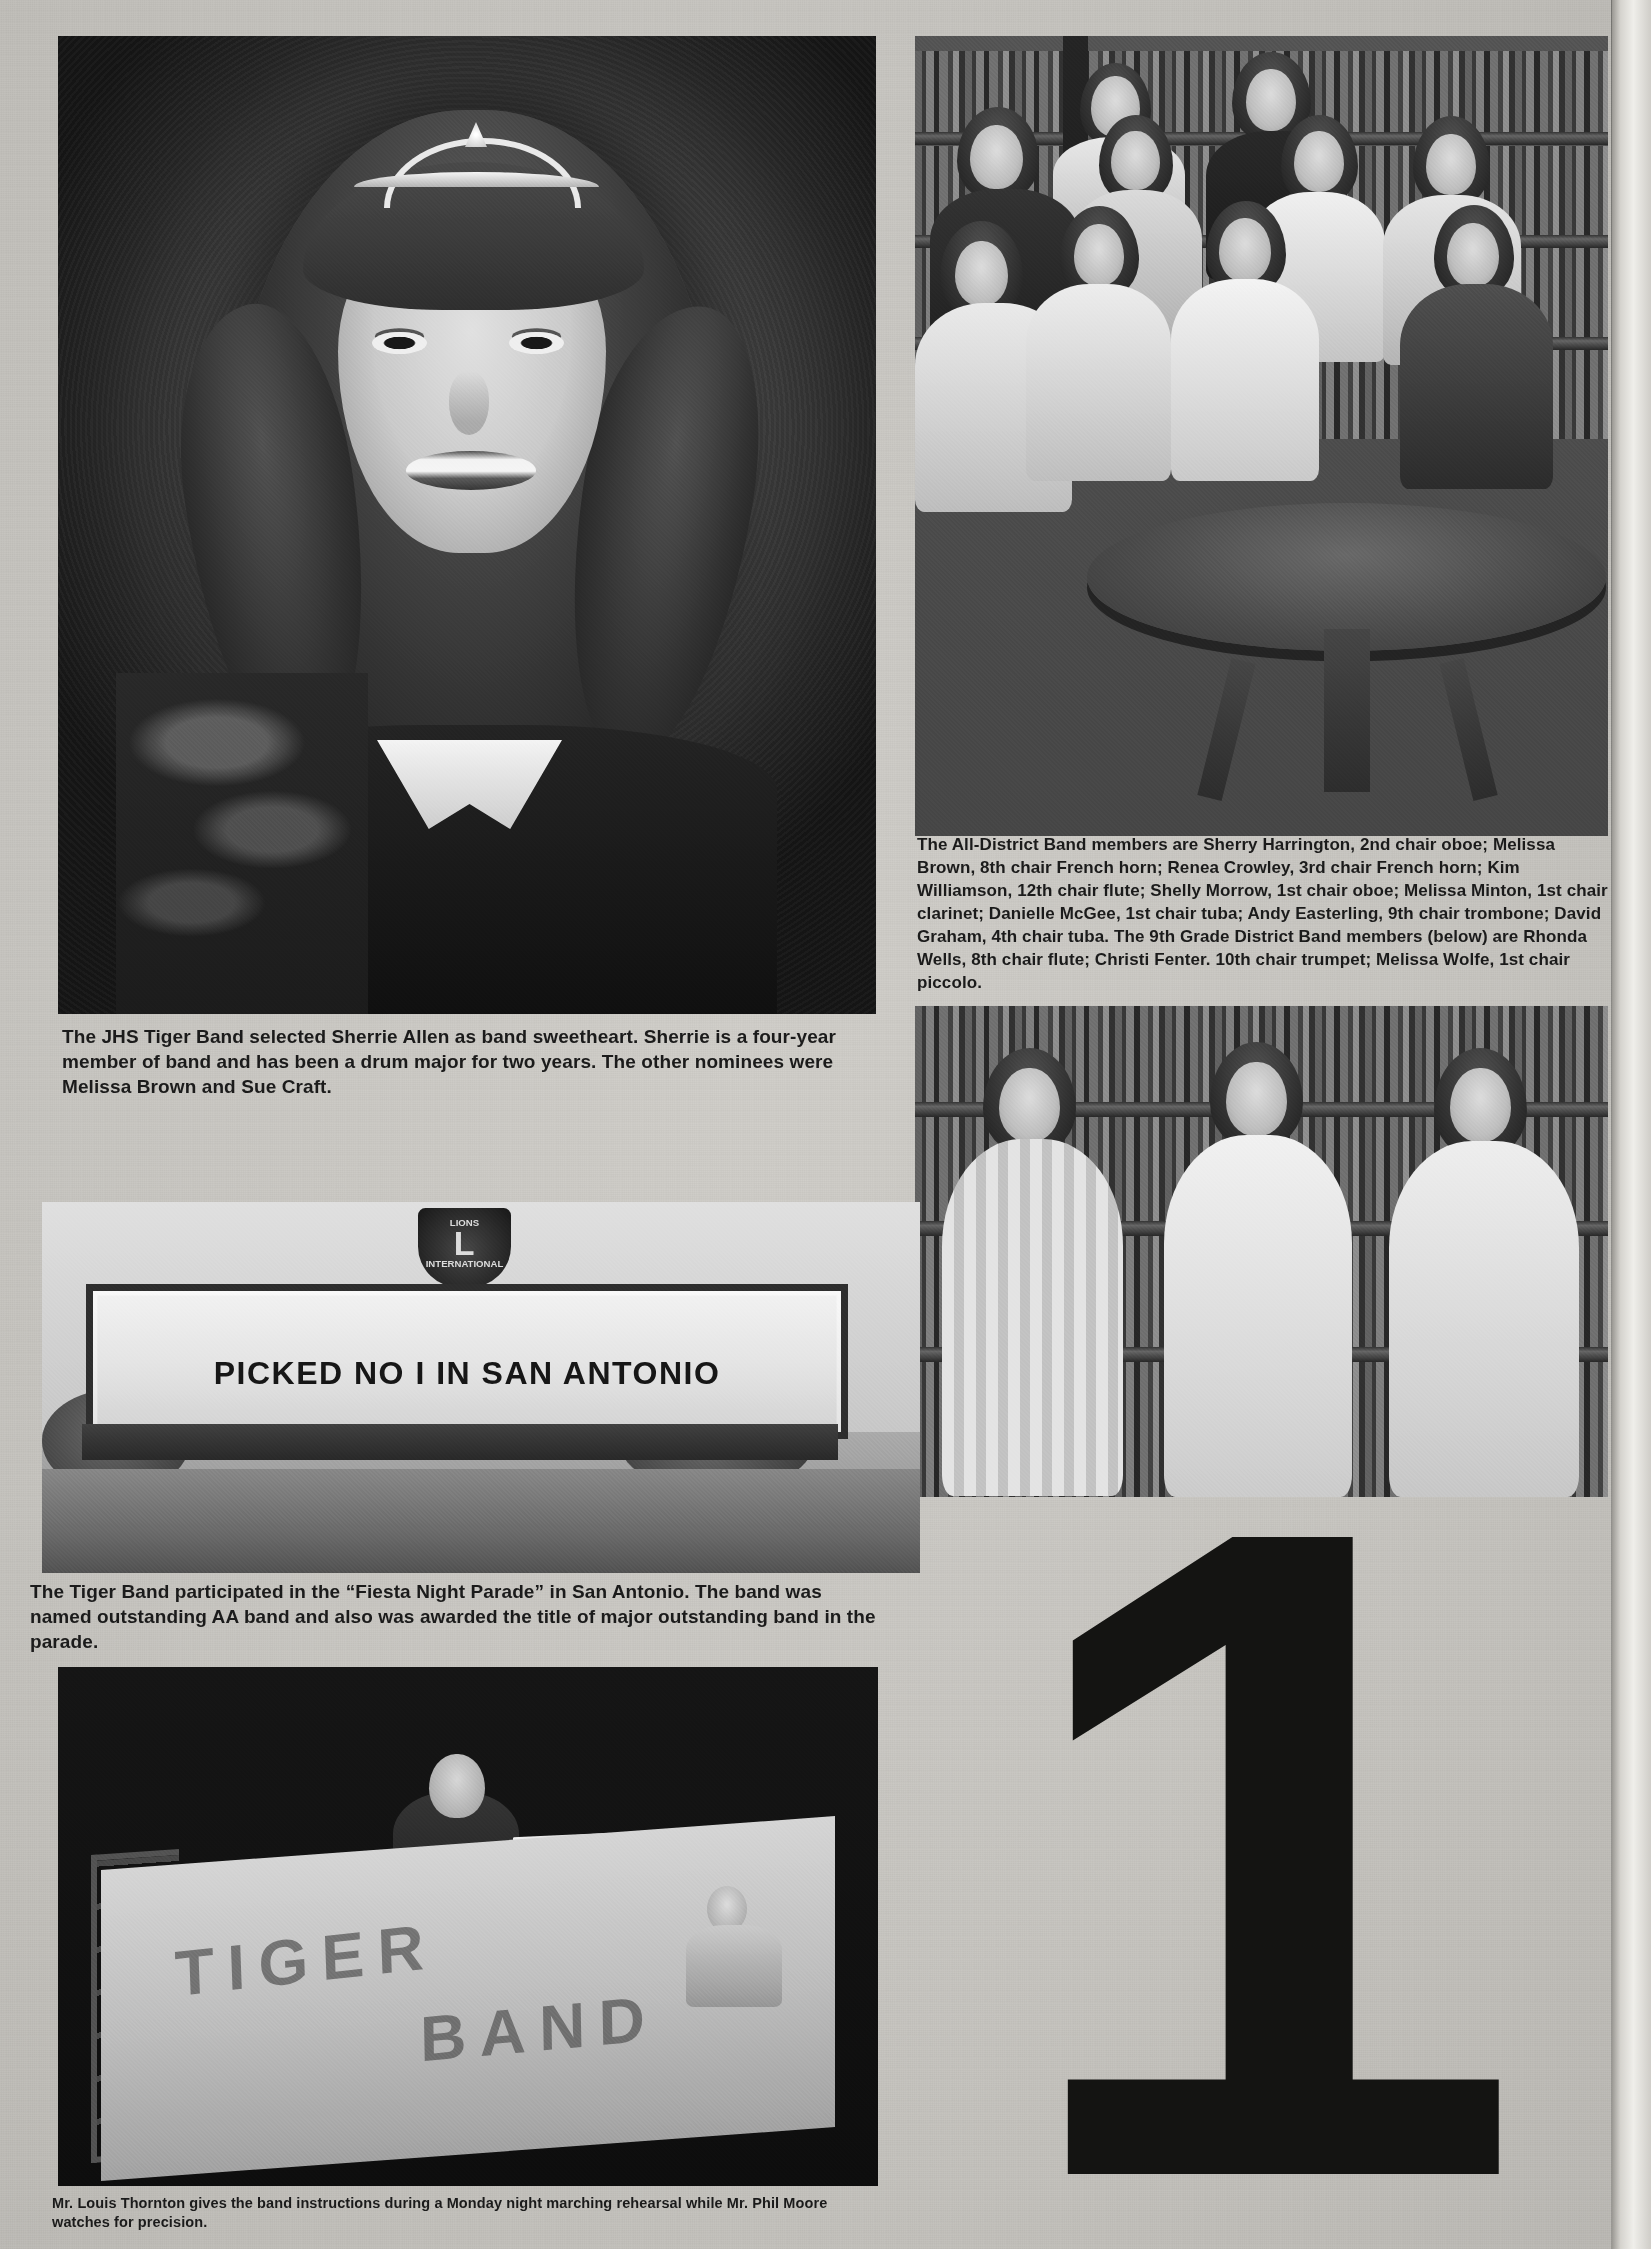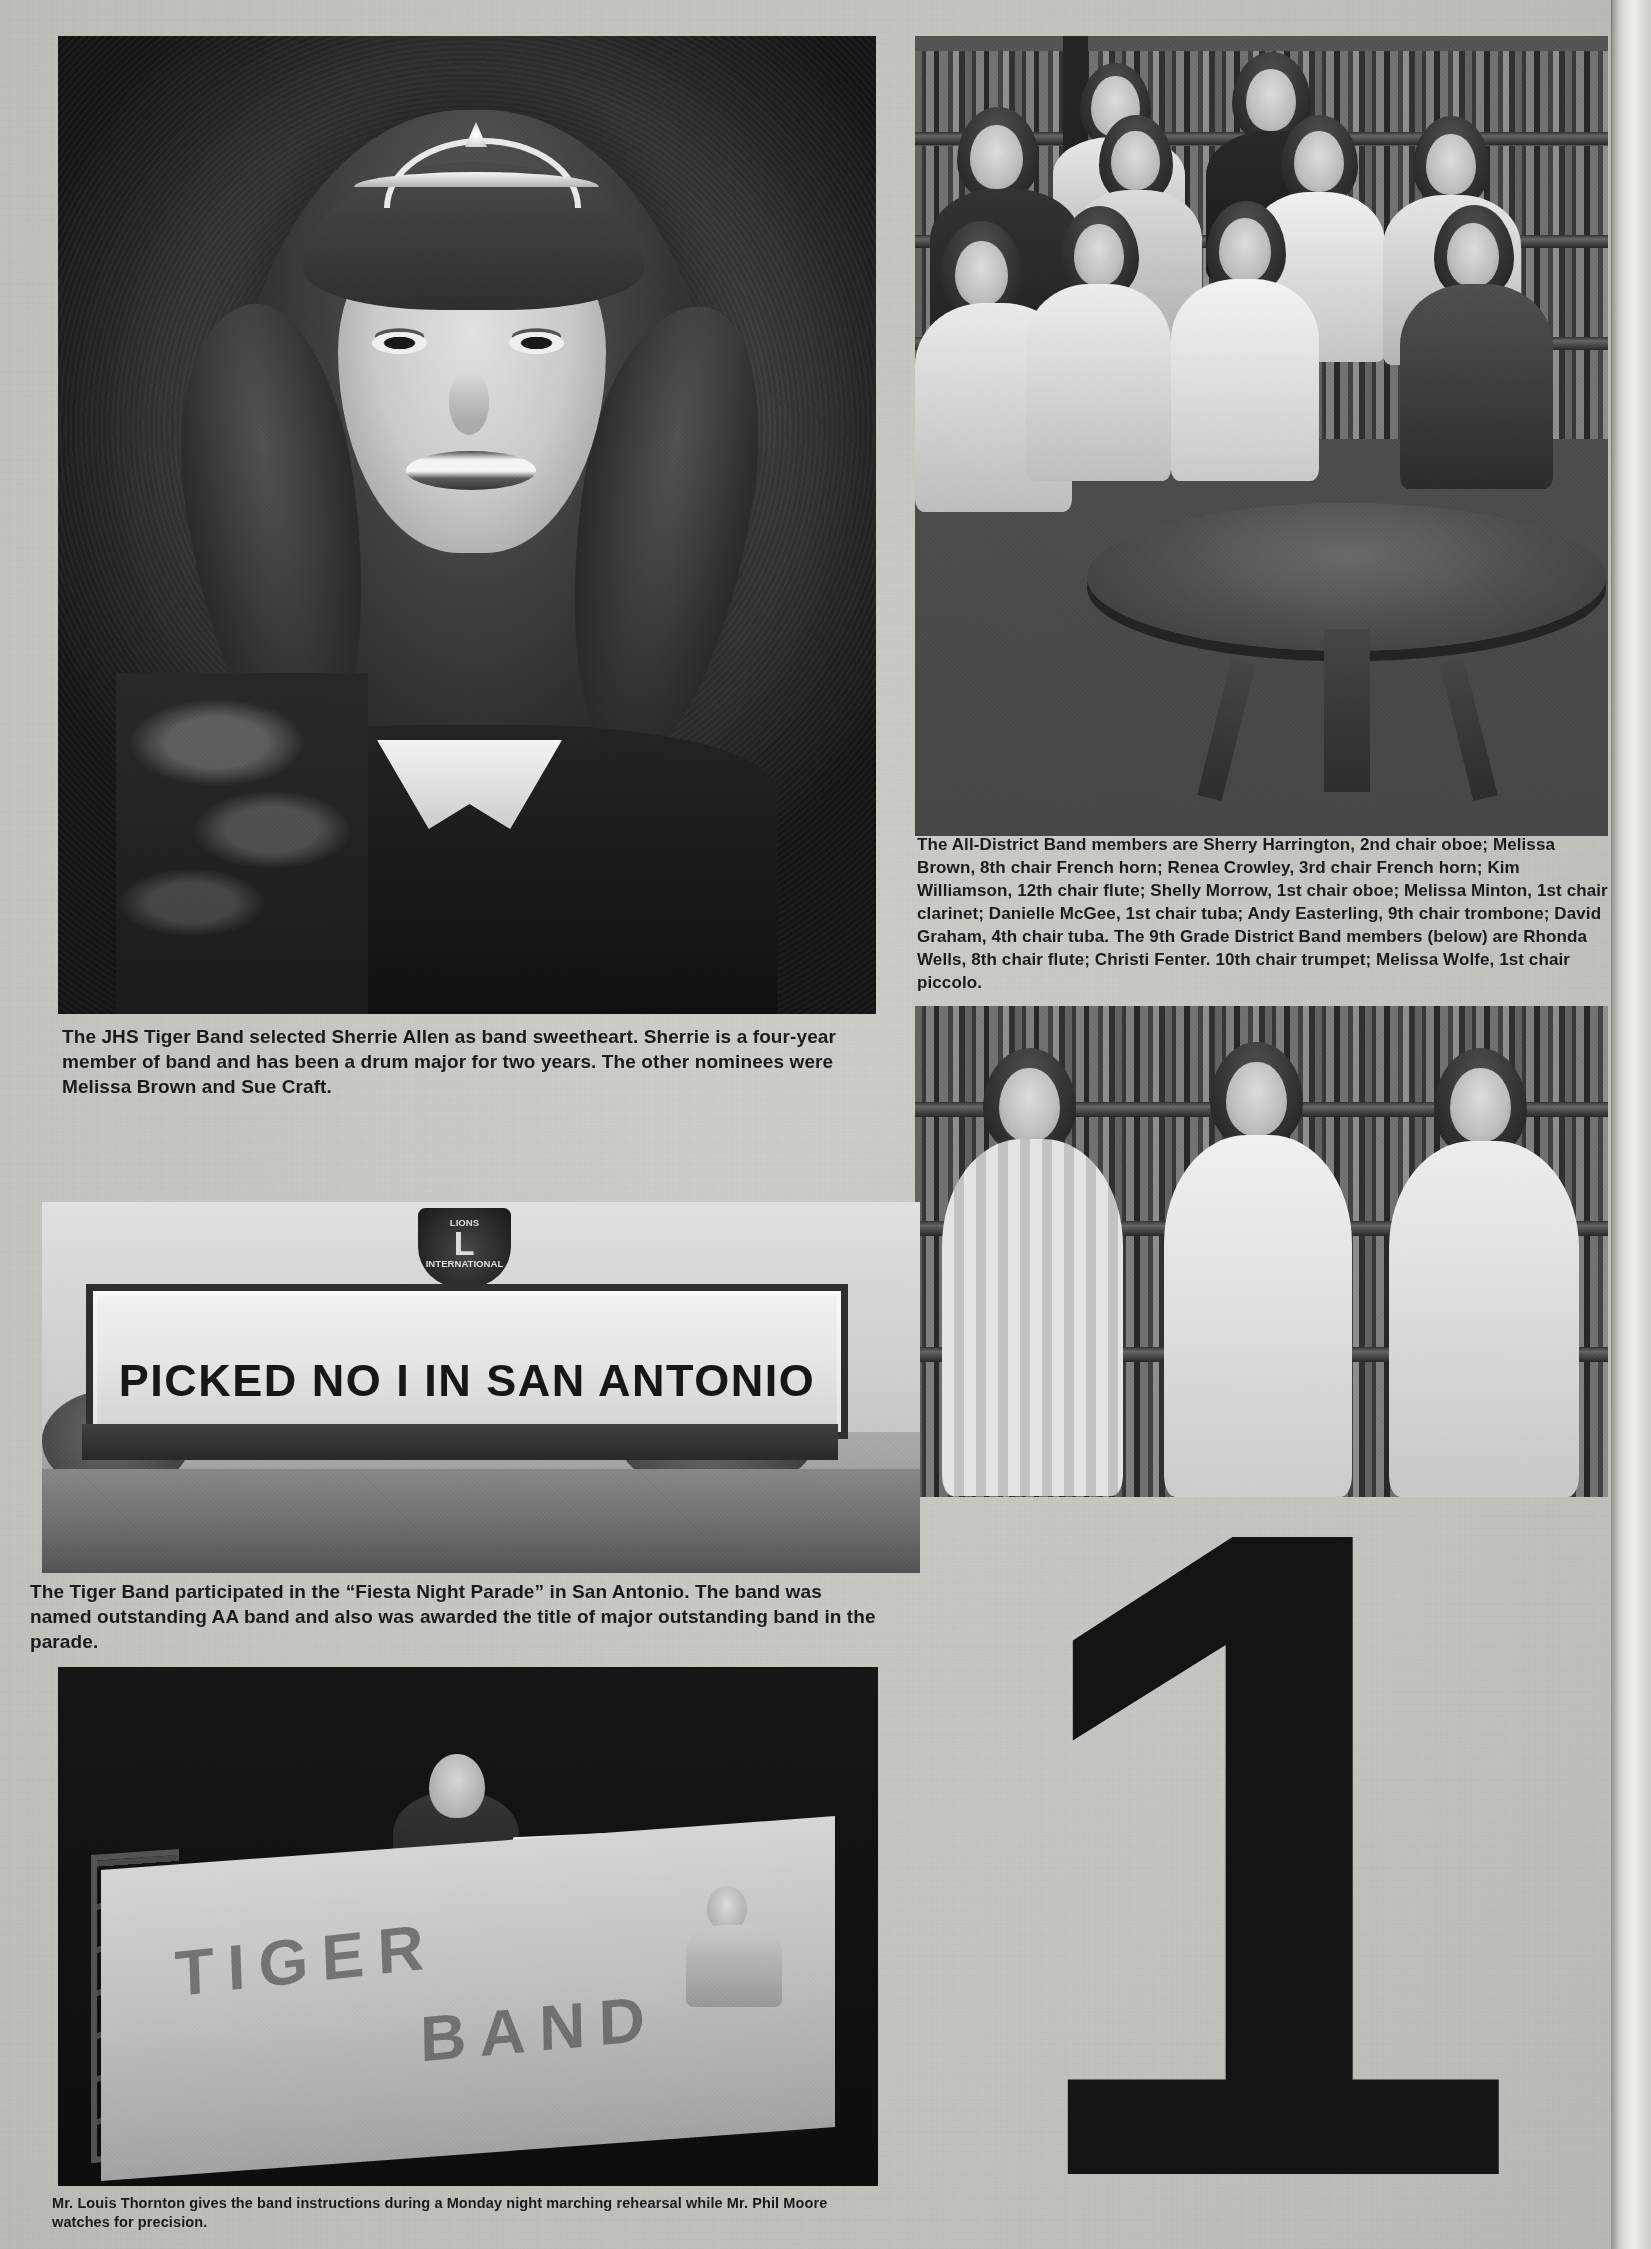--- a/index.html
+++ b/index.html
@@ -249,21 +249,21 @@
   }
   .sign-line {
     position: absolute;
     left: 0; width: 100%;
     text-align: center;
     color: #1a1a18;
     font-weight: bold;
     font-family: "Liberation Sans", sans-serif;
   }
   .sign-line.l1 { top: 6px;  font-size: 40px; letter-spacing: 4.4px; }
-  .sign-line.l2 { top: 64px; font-size: 45px; letter-spacing: 1.5px; }
+  .sign-line.l2 { top: 64px; font-size: 32px; letter-spacing: 1.5px; }
   .lions-emblem {
     position: absolute;
     left: 376px; top: 6px; width: 93px; height: 80px;
     background: radial-gradient(circle at 50% 52%, #4c4943 0%, #2f2d29 62%, #1d1b18 100%);
     border-radius: 7.4px 7.4px 46% 46% / 7.4px 7.4px 52% 52%;
     color: #ded9cf;
     font-size: 9.6px;
     font-weight: bold;
     text-align: center;
     line-height: 1.05;

